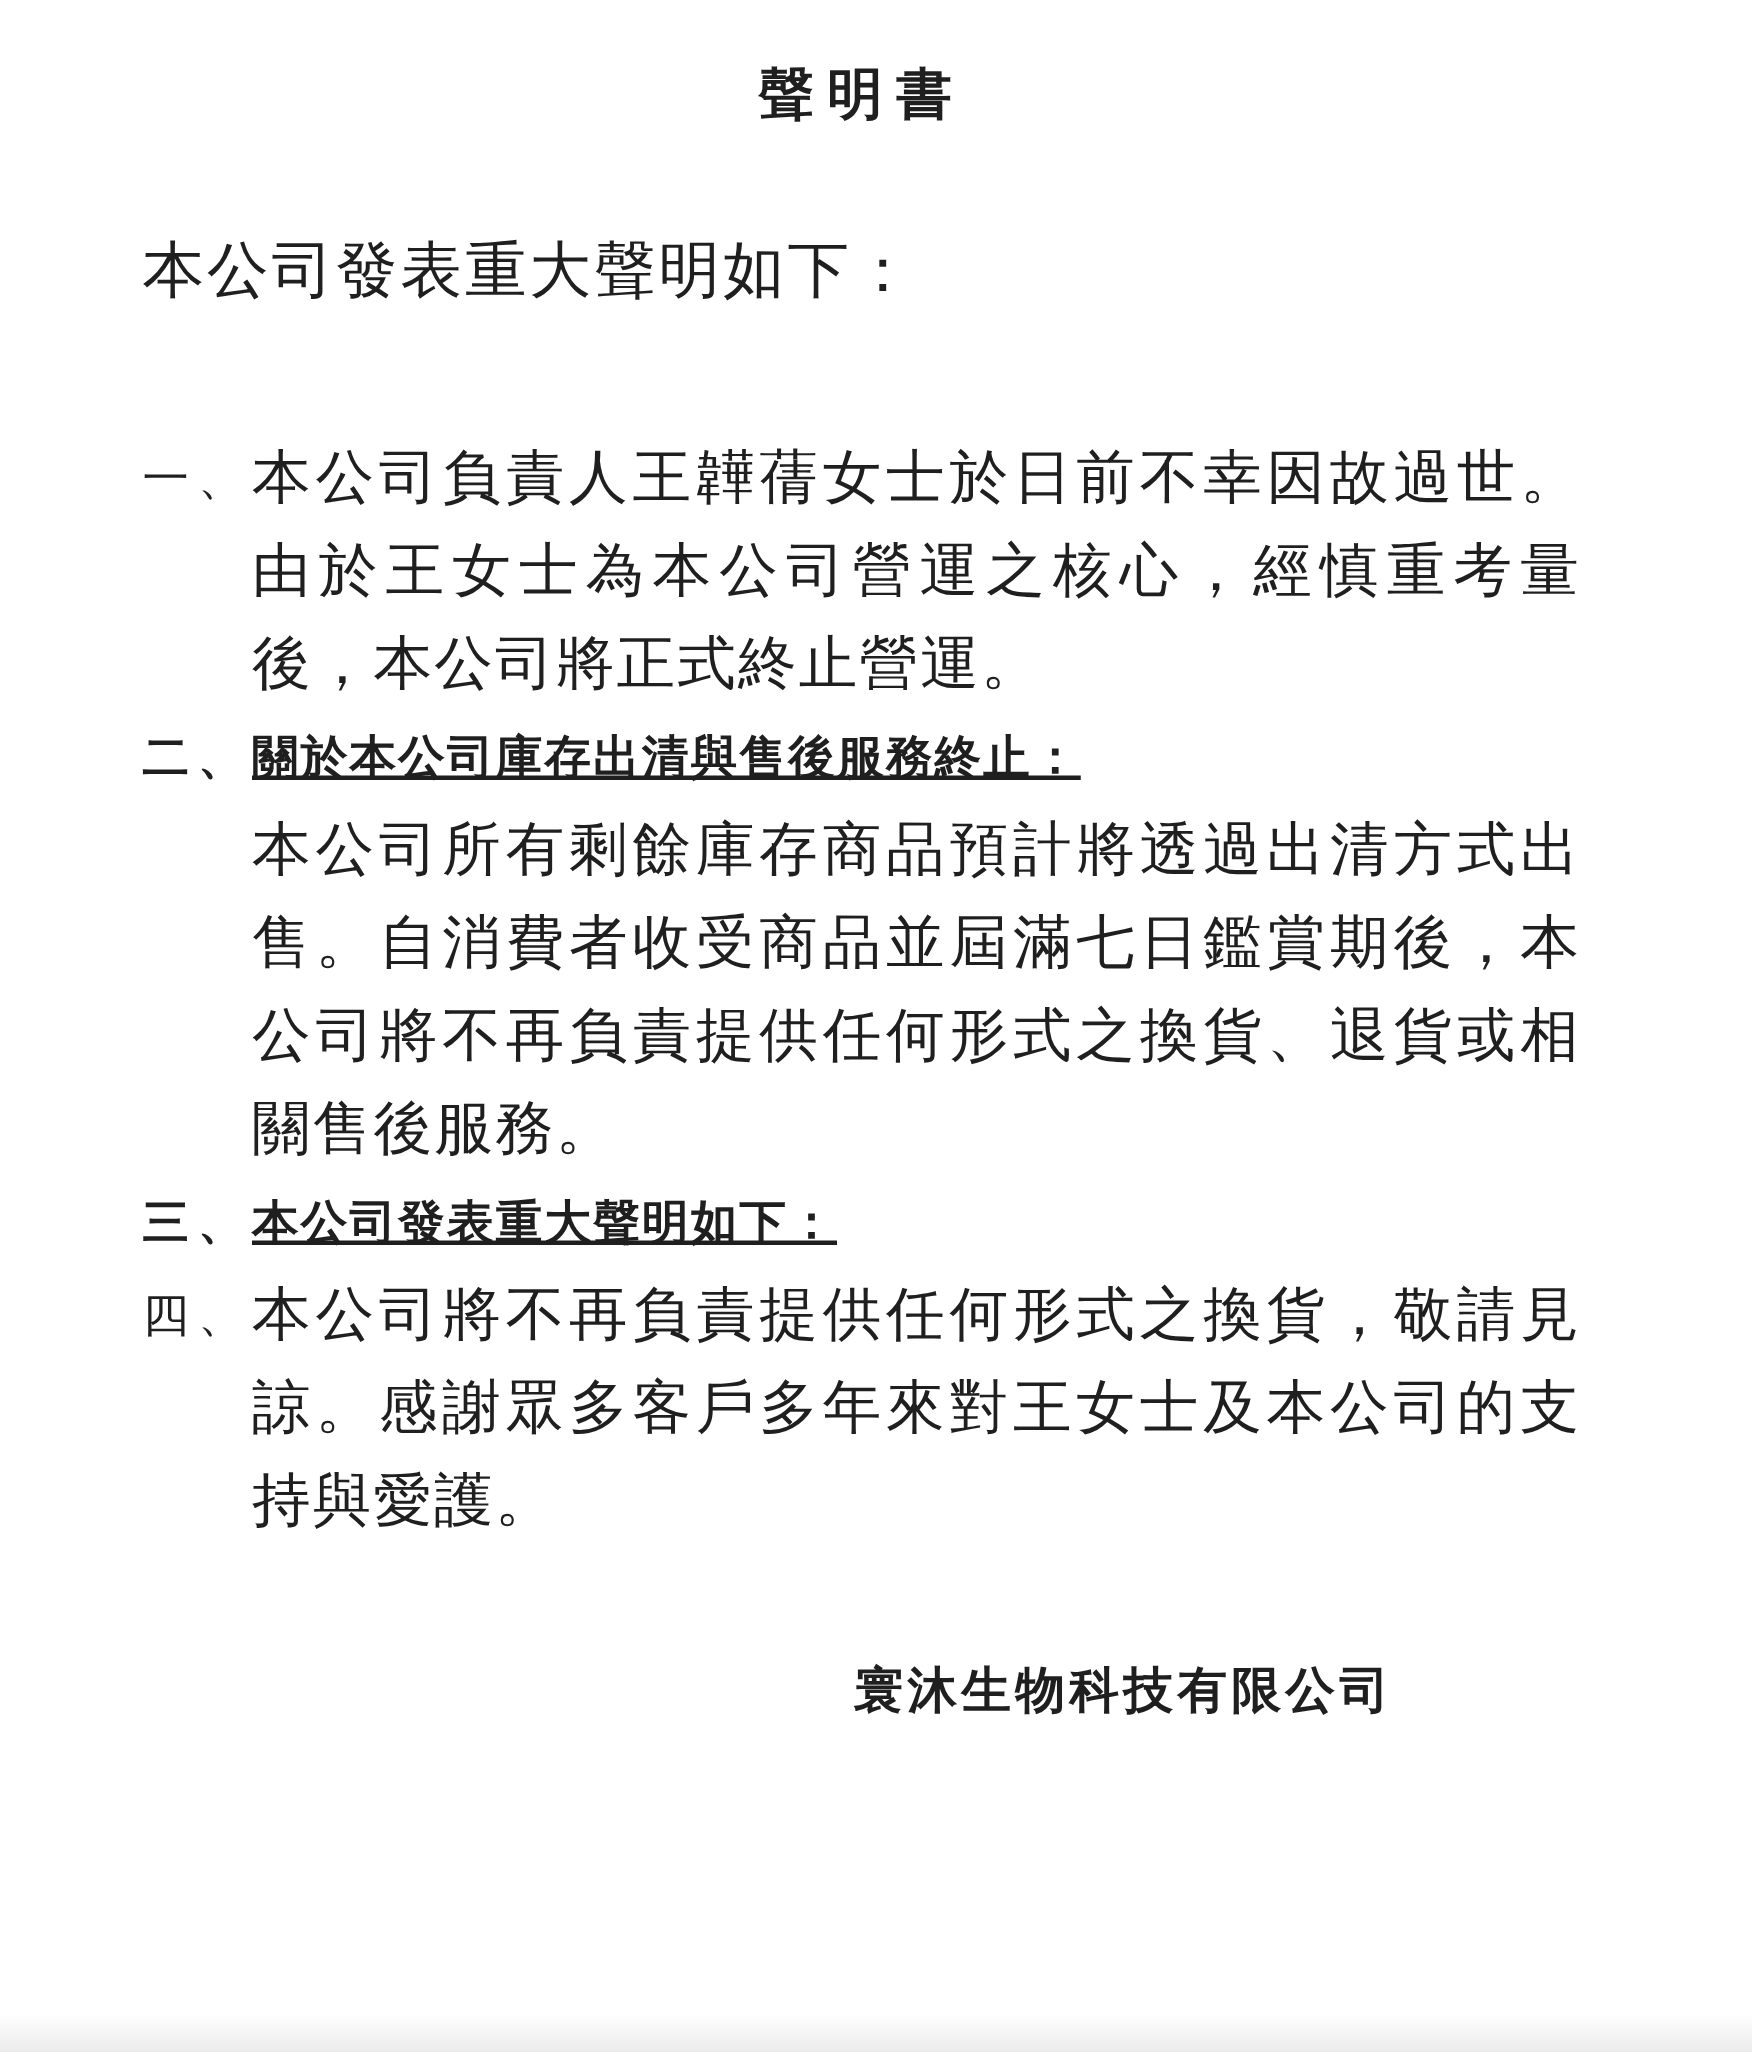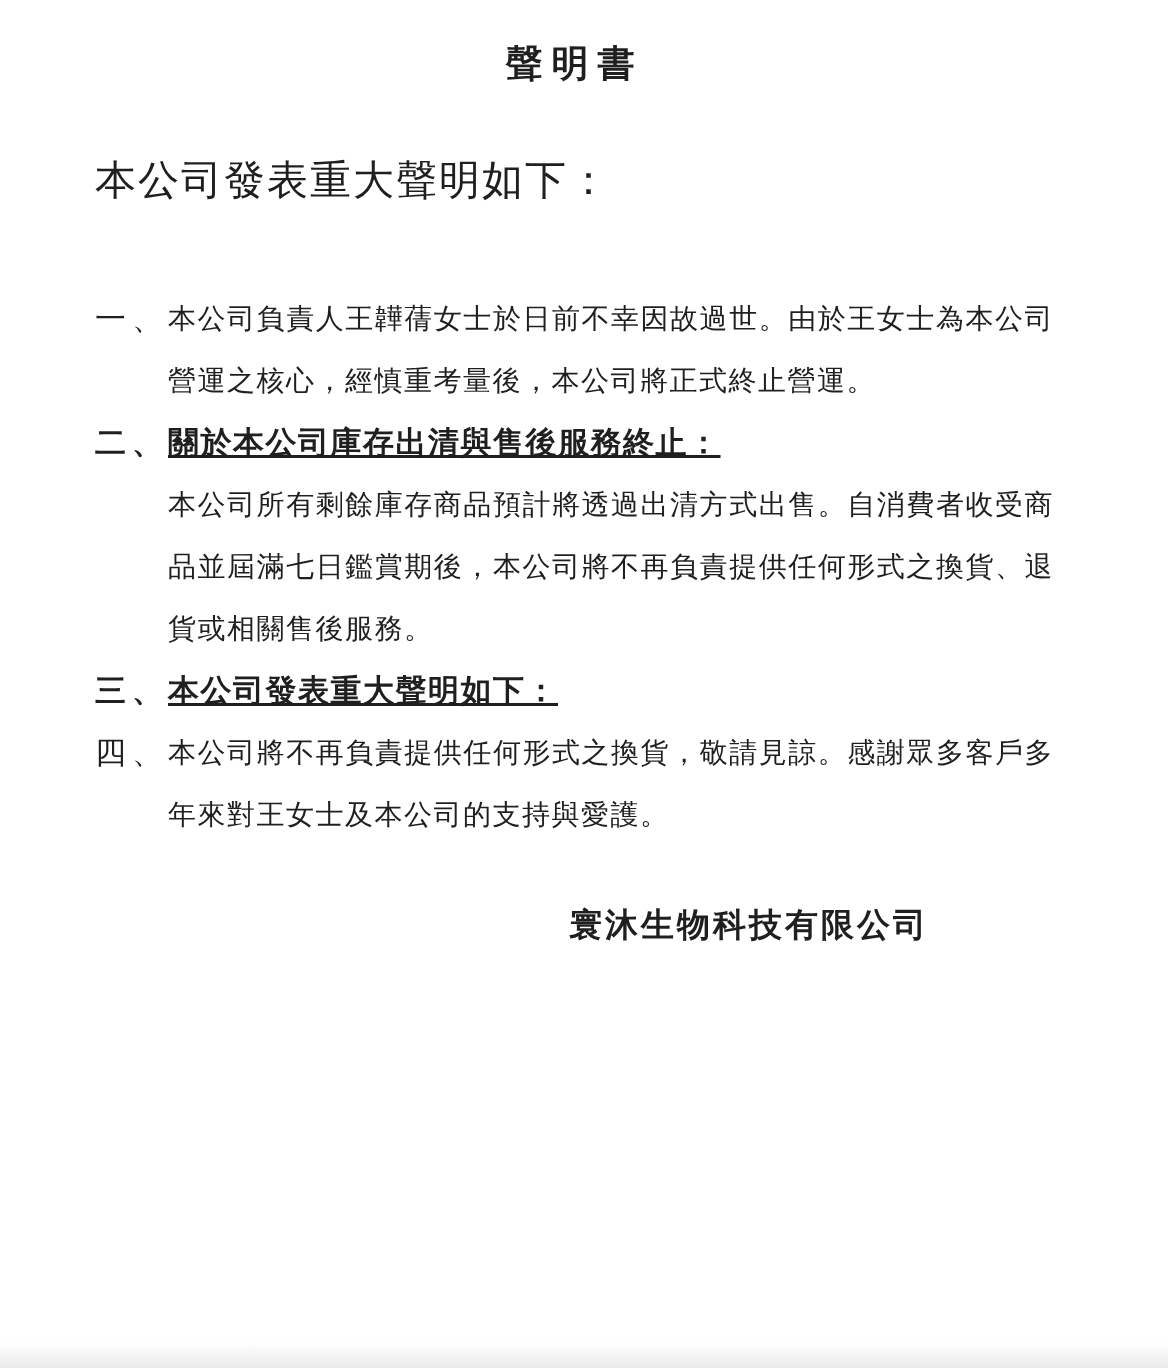--- a/index.html
+++ b/index.html
@@ -62,28 +62,28 @@
   .item-heading {
     margin: 0;
     font-size: 31px;
     font-weight: 700;
     line-height: 62px;
     letter-spacing: 1.5px;
     text-decoration: underline;
   }
   .item-body {
     margin: 0;
-    font-size: 28px;
+    font-size: 39px;
     line-height: 62px;
     letter-spacing: 1.5px;
     text-align: justify;
     text-justify: inter-ideograph;
   }
   .signature {
-    margin-top: 56px;
+    margin-top: 73px;
     padding-left: 474px;
     font-size: 33px;
     font-weight: 700;
     letter-spacing: 3px;
     line-height: 46px;
   }
   .bottom-shade {
     position: absolute;
     left: 0;
     right: 0;

